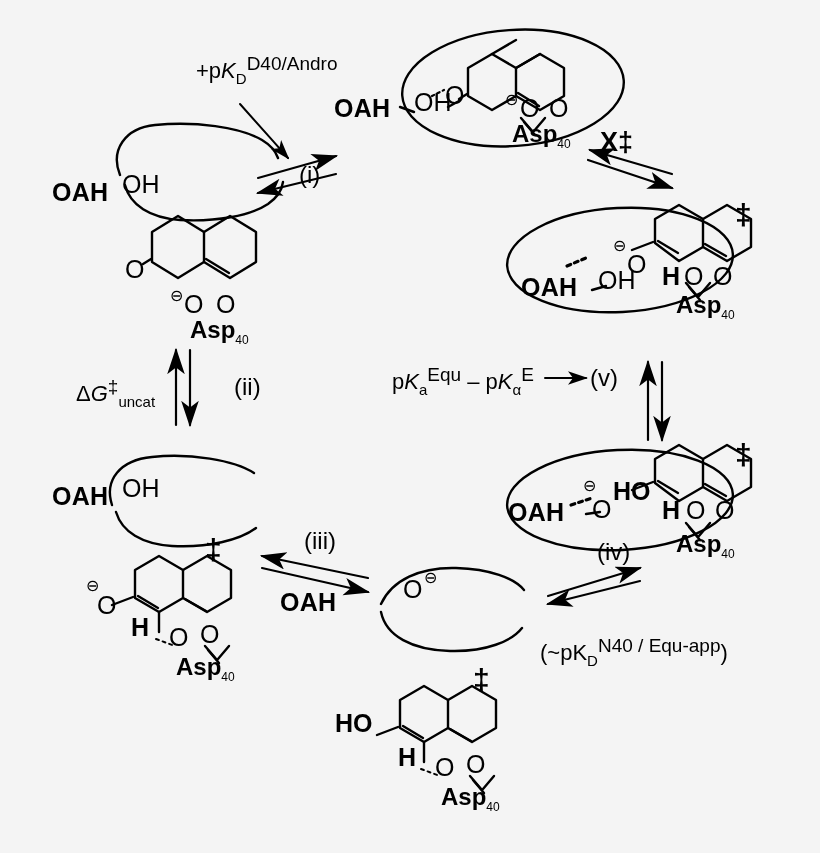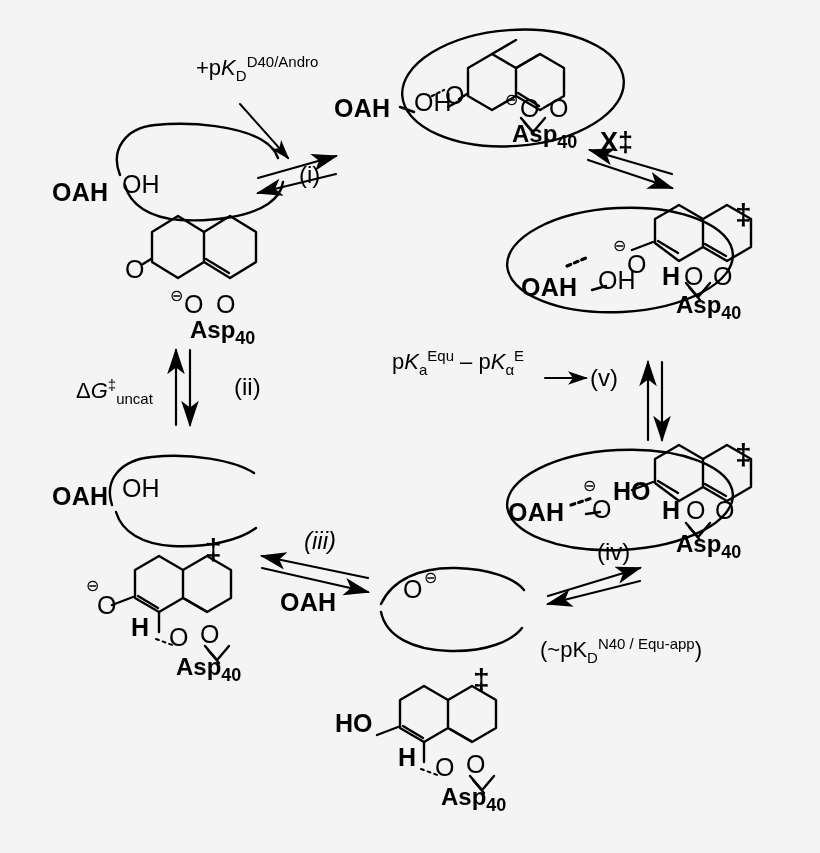--- a/index.html
+++ b/index.html
@@ -14,25 +14,25 @@
   }
   #stage{position:absolute;left:0;top:0;width:820px;height:853px;}
   svg.layer{position:absolute;left:0;top:0;width:820px;height:853px;pointer-events:none;}
   .lbl{position:absolute;white-space:nowrap;line-height:1;}
 
   
   .enz{font-weight:bold;font-size:25px;letter-spacing:.3px;}
   .atom{font-size:25px;font-weight:normal;}
   .atom-b{font-size:25px;font-weight:bold;}
   .asp{font-weight:bold;font-size:24px;}
-  .asp sub{font-weight:bold;font-size:18px;}
+  .asp sub{font-weight:normal;font-size:12px;}
   .step{font-size:24px;}
   .eqn{font-size:22px;}
   .eqn i{font-style:italic;}
-  .sup{font-size:15px;vertical-align:super;}
+  .sup{font-size:19px;vertical-align:super;}
   .sub{font-size:15px;vertical-align:sub;}
   .dagger{font-size:30px;font-weight:bold;}
   .charge{font-size:16px;}
   .xdag{font-size:27px;font-weight:bold;}
 </style>
 </head>
 <body>
 
 <div id="stage">
 
@@ -217,21 +217,21 @@
 <div class="lbl dagger" style="left:735px;top:200px;">‡</div>
 <div class="lbl enz" style="left:521px;top:275px;">OAH</div>
 <div class="lbl atom" style="left:598px;top:268px;">OH</div>
 <div class="lbl charge" style="left:613px;top:238px;">⊖</div>
 <div class="lbl atom" style="left:627px;top:252px;">O</div>
 <div class="lbl atom-b" style="left:662px;top:264px;">H</div>
 <div class="lbl atom" style="left:684px;top:264px;">O</div>
 <div class="lbl atom" style="left:713px;top:264px;">O</div>
 <div class="lbl asp" style="left:676px;top:293px;"><span>Asp</span><sub>40</sub></div>
 
-<div class="lbl eqn" style="left:392px;top:348px;"><span>p</span><i>K</i><span class="sub">a</span><span class="sup">Equ</span>&nbsp;<span>–</span>&nbsp;<span>p</span><i>K</i><span class="sub">α</span><span class="sup">E</span></div>
+<div class="lbl eqn" style="left:392px;top:365px;"><span>p</span><i>K</i><span class="sub">a</span><span class="sup">Equ</span>&nbsp;<span>–</span>&nbsp;<span>p</span><i>K</i><span class="sub">α</span><span class="sup">E</span></div>
 <div class="lbl step" style="left:590px;top:366px;">(v)</div>
 
 <div class="lbl dagger" style="left:735px;top:440px;">‡</div>
 <div class="lbl enz" style="left:508px;top:500px;">OAH</div>
 <div class="lbl charge" style="left:583px;top:478px;">⊖</div>
 <div class="lbl atom" style="left:592px;top:497px;">O</div>
 <div class="lbl atom-b" style="left:613px;top:479px;">HO</div>
 <div class="lbl atom-b" style="left:662px;top:498px;">H</div>
 <div class="lbl atom" style="left:686px;top:498px;">O</div>
 <div class="lbl atom" style="left:715px;top:498px;">O</div>
@@ -243,21 +243,21 @@
 <div class="lbl enz" style="left:280px;top:590px;">OAH</div>
 <div class="lbl atom" style="left:403px;top:577px;">O</div>
 <div class="lbl charge" style="left:424px;top:570px;">⊖</div>
 <div class="lbl dagger" style="left:473px;top:665px;">‡</div>
 <div class="lbl atom-b" style="left:335px;top:711px;">HO</div>
 <div class="lbl atom-b" style="left:398px;top:745px;">H</div>
 <div class="lbl atom" style="left:435px;top:755px;">O</div>
 <div class="lbl atom" style="left:466px;top:752px;">O</div>
 <div class="lbl asp" style="left:441px;top:785px;"><span>Asp</span><sub>40</sub></div>
 
-<div class="lbl step" style="left:304px;top:529px;font-style:italic;">(iii)</div>
+<div class="lbl step" style="left:304px;top:529px;">(iii)</div>
 
 <div class="lbl enz" style="left:52px;top:484px;">OAH</div>
 <div class="lbl atom" style="left:122px;top:476px;">OH</div>
 <div class="lbl dagger" style="left:205px;top:535px;">‡</div>
 <div class="lbl charge" style="left:86px;top:578px;">⊖</div>
 <div class="lbl atom" style="left:97px;top:593px;">O</div>
 <div class="lbl atom-b" style="left:131px;top:615px;">H</div>
 <div class="lbl atom" style="left:169px;top:625px;">O</div>
 <div class="lbl atom" style="left:200px;top:622px;">O</div>
 <div class="lbl asp" style="left:176px;top:655px;"><span>Asp</span><sub>40</sub></div>

